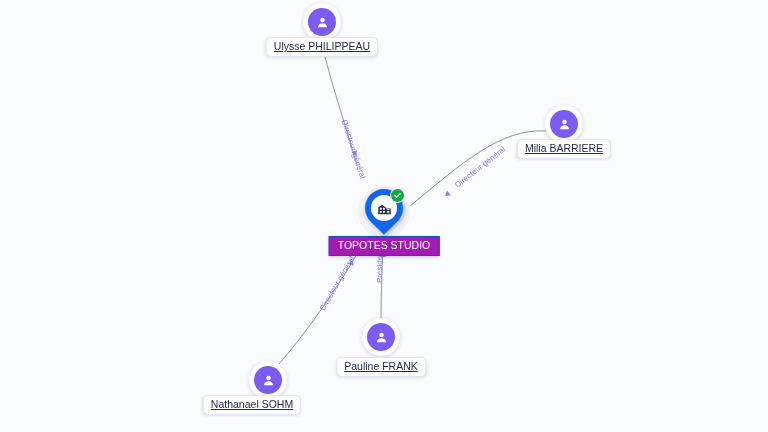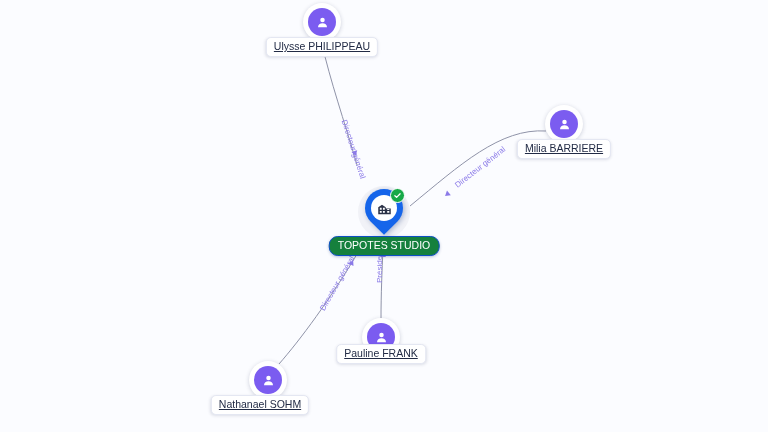--- a/index.html
+++ b/index.html
@@ -124,23 +124,23 @@
     display: flex;
     align-items: center;
     justify-content: center;
     box-sizing: border-box;
   }
   .verified-badge svg { display: block; }
 
   .company-label {
     position: absolute;
     transform: translateX(-50%);
-    background: #15803d;
+    background: #a21caf;
     border: 1px solid #0d4fc4;
-    border-radius: 9px;
+    border-radius: 0;
     padding: 3px 8px 4px 8px;
     font-size: 10.5px;
     line-height: 11px;
     color: #ffffff;
     white-space: nowrap;
     box-shadow: 0 1px 3px rgba(20,50,120,0.3);
   }
 
   
   .edge-label {
@@ -208,31 +208,31 @@
       <div class="node-label" style="left: 564px; top: 139px;">Milia BARRIERE</div>
       <div class="person-node" style="left: 381px; top: 337px;">
         <div class="avatar-ring"></div>
         <div class="avatar-disc">
           <svg width="15" height="15" viewBox="0 0 24 24">
             <circle cx="12" cy="8" r="3.6" fill="#ffffff"></circle>
             <path d="M4.8 19.5c0-3.9 3.2-6.2 7.2-6.2s7.2 2.3 7.2 6.2z" fill="#ffffff"></path>
           </svg>
         </div>
       </div>
-      <div class="node-label" style="left: 381px; top: 344px;">Pauline FRANK</div>
+      <div class="node-label" style="left: 381px; top: 357px;">Pauline FRANK</div>
       <div class="person-node" style="left: 268px; top: 380px;">
         <div class="avatar-ring"></div>
         <div class="avatar-disc">
           <svg width="15" height="15" viewBox="0 0 24 24">
             <circle cx="12" cy="8" r="3.6" fill="#ffffff"></circle>
             <path d="M4.8 19.5c0-3.9 3.2-6.2 7.2-6.2s7.2 2.3 7.2 6.2z" fill="#ffffff"></path>
           </svg>
         </div>
       </div>
-      <div class="node-label" style="left: 260px; top: 395px;">Nathanael SOHM</div>
+      <div class="node-label" style="left: 252px; top: 395px;">Nathanael SOHM</div>
       <div class="company-node" style="left: 384px; top: 212px;">
         <div class="company-halo"></div>
         <div class="pin-shape"></div>
         <div class="pin-inner">
           <svg width="15" height="15" viewBox="0 0 24 24">
             <path d="M2 21V10l6-4 6 4v2h8v9zM4.5 18.8h3v-3h-3zm0-5h3v-3h-3zm5 5h3v-3h-3zm0-5h3v-3h-3zm6.8 5h3.4v-3h-3.4zm0-4.6h3.4v-1.4h-3.4z" fill="#2b3246"></path>
           </svg>
         </div>
         <div class="verified-badge">
           <svg width="9" height="9" viewBox="0 0 24 24">

